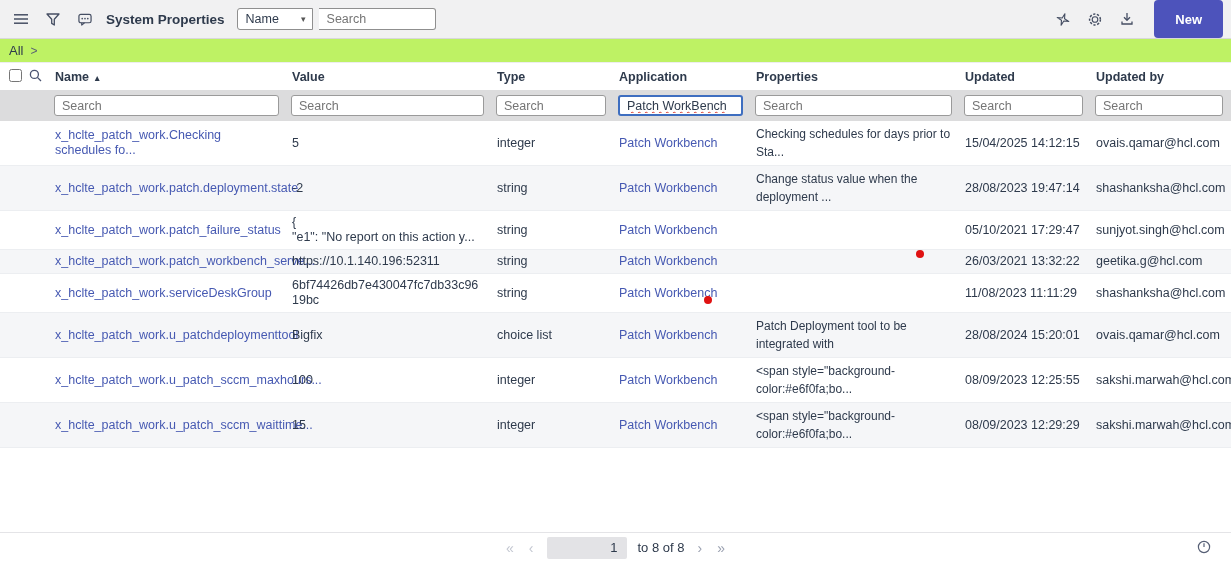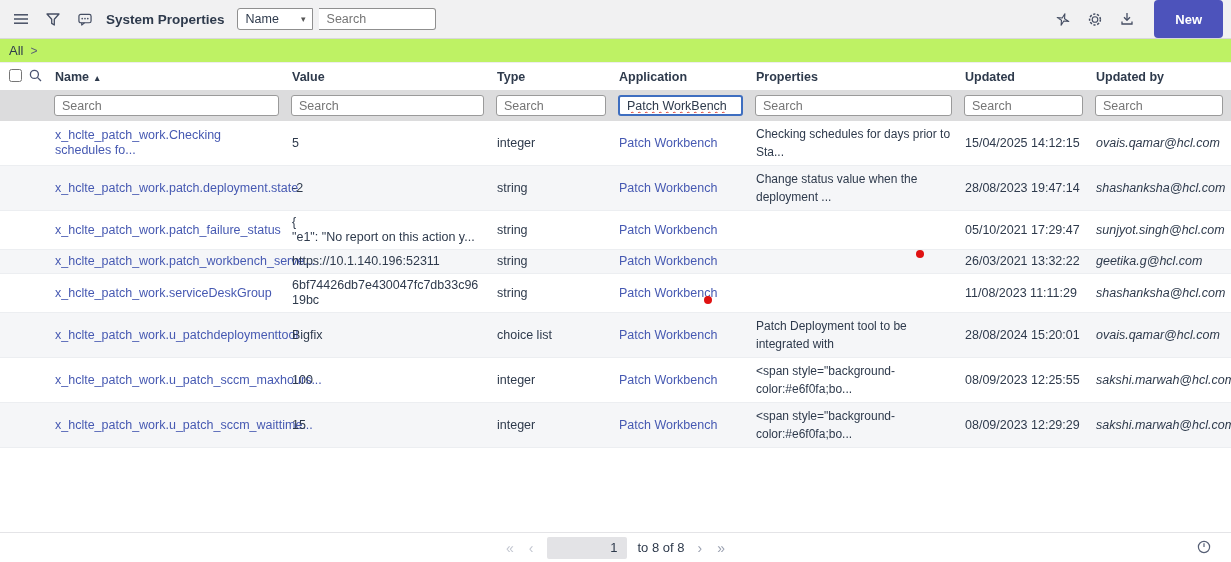--- a/index.html
+++ b/index.html
@@ -65,21 +65,21 @@
   .filter-row input.focused {
     border:2px solid #3e6ec0;
     text-decoration: underline wavy #d8392b 1px;
   }
   tbody td { padding:4px 8px 4px 5px; border-bottom:1px solid #eceef1; line-height:15px; vertical-align:middle; }
   tbody tr:nth-child(even) { background:#f5f6f8; }
   .link { color:#4659b2; text-decoration:none; cursor:pointer; }
   .cell-value { white-space:pre-line; word-wrap:break-word; }
   .cell-desc { font-size:12px; line-height:18px; }
   .cell-updated { white-space:nowrap; }
-  .cell-updatedby { white-space:nowrap;font-style:italic; }
+  .cell-updatedby { white-space:nowrap; }
   
   .footer {
     flex:0 0 30px; border-top:1px solid #e4e4e7; background:#fff;
     display:flex; align-items:center; justify-content:center; position:relative; font-size:13px;
   }
   .pager { display:flex; align-items:center; gap:11px; }
   .pg-arrow { background:none; border:none; font-size:14px; cursor:pointer; padding:0 2px; font-family:"Liberation Sans", sans-serif; }
   .pg-disabled { color:#c3c7d1; }
   .pg-active { color:#9aa0b0; }
   .page-input {

